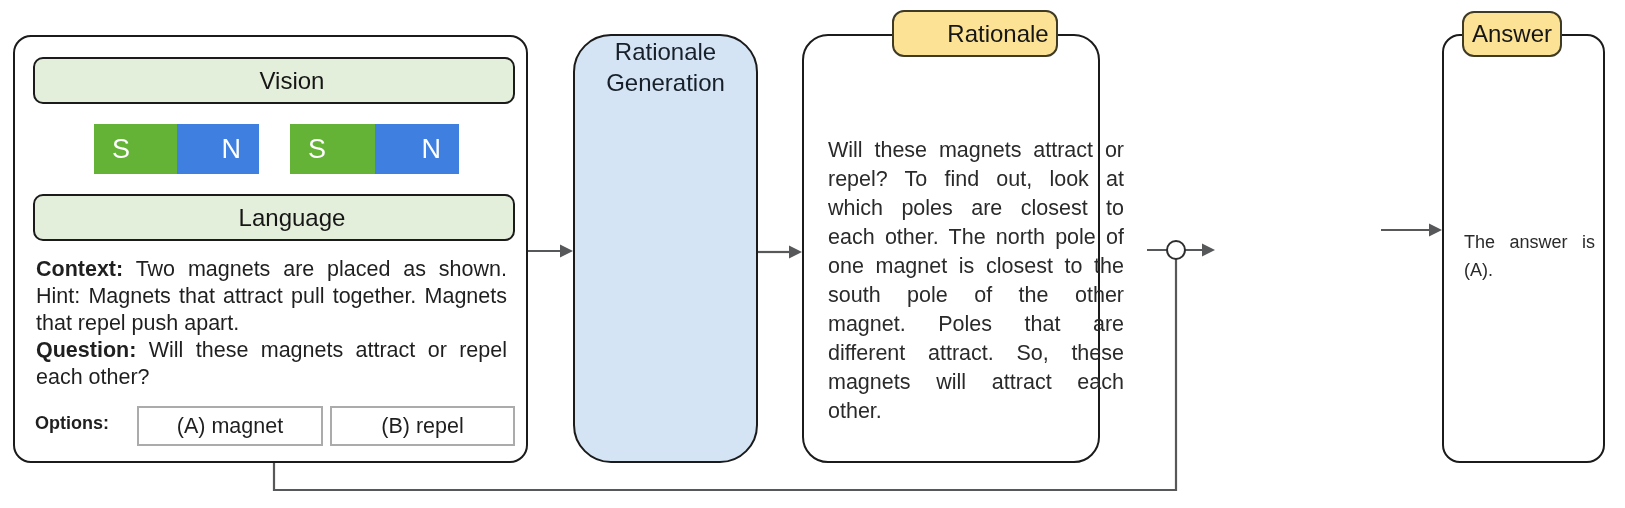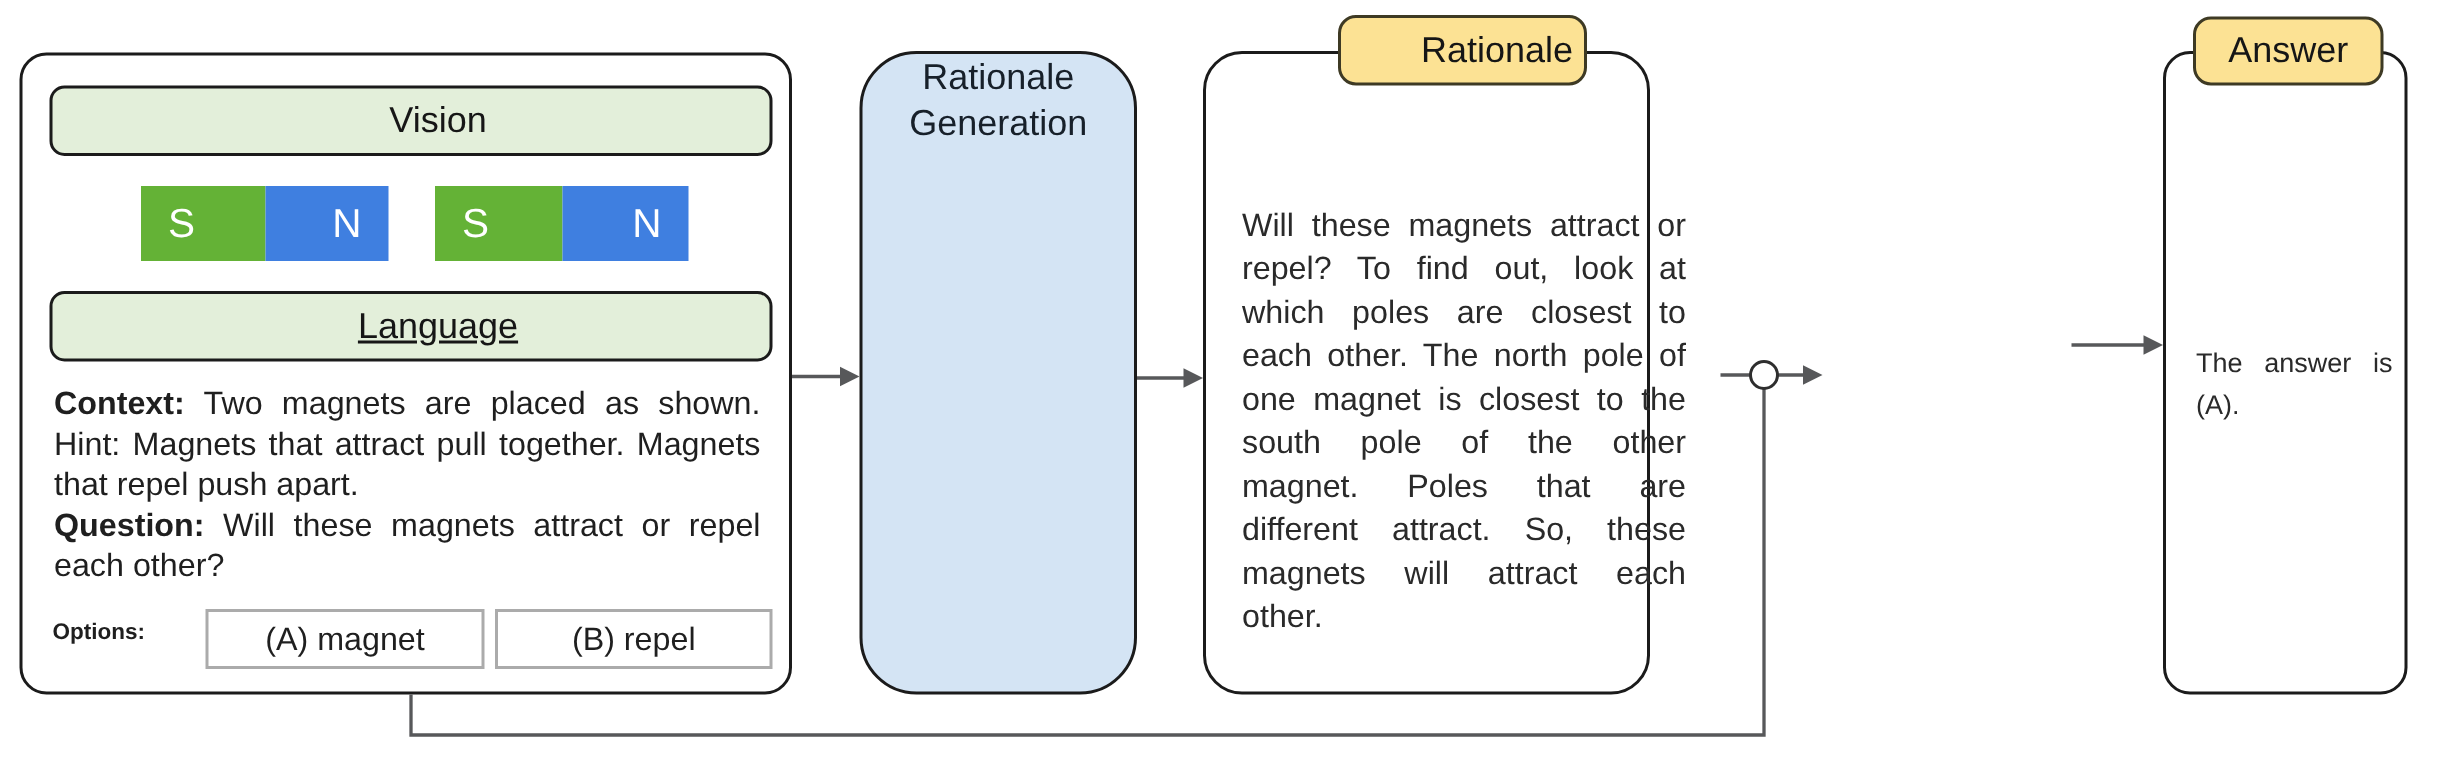--- a/index.html
+++ b/index.html
@@ -25,42 +25,42 @@
   .stage .stage-label{display:block;}
   .stage-rationale .stage-label{width:160px;}
   .stage-answer .stage-label{width:120px;}
 
   
   .tag{
     position:absolute;background:#fce294;border:2.5px solid #3e3a24;border-radius:12px;
     display:flex;align-items:center;justify-content:center;font-size:24px;color:#161616;z-index:3;
   }
   .tag-rationale{left:892px;top:10px;width:166px;height:47px;padding-left:46px;}
-  .tag-answer{left:1462px;top:11px;width:127px;height:46px;}
+  .tag-answer{left:1462px;top:11px;width:100px;height:46px;}
 
   
   .header-pill{
     position:absolute;left:18px;width:482px;height:47px;background:#e3efda;
     border:2px solid #1b1b1b;border-radius:10px;display:flex;align-items:center;
     justify-content:center;font-size:24px;color:#161616;padding-left:36px;
   }
   .vision-pill{top:20px;}
-  .language-pill{top:157px;text-decoration:underline;}
+  .language-pill{top:157px;}
 
   .magnet{position:absolute;top:87px;height:50px;display:flex;color:#ffffff;font-size:27px;}
   .magnet-1{left:79px;width:165px;}
   .magnet-2{left:275px;width:169px;}
   .magnet .pole-s{background:#64b236;flex:1;display:flex;align-items:center;padding-left:18px;}
   .magnet .pole-n{background:#3f7fe0;flex:1;display:flex;align-items:center;justify-content:flex-end;padding-right:18px;}
 
   .qa{position:absolute;left:21px;top:219px;width:471px;font-size:21.5px;line-height:27px;text-align:justify;}
   .qa p{margin:0;}
   .lbl{font-weight:bold;}
 
-  .options-label{position:absolute;left:20px;top:376px;font-size:15px;font-weight:bold;}
+  .options-label{position:absolute;left:20px;top:376px;font-size:18px;font-weight:bold;}
   .opt-box{
     position:absolute;top:369px;height:40px;border:2px solid #ababab;background:#ffffff;
     display:flex;align-items:center;justify-content:center;font-size:21.5px;
   }
   .opt-a{left:122px;width:186px;}
   .opt-b{left:315px;width:185px;text-align:right;}
 
   
   .rationale-text{
     position:absolute;left:24px;top:100px;width:296px;

